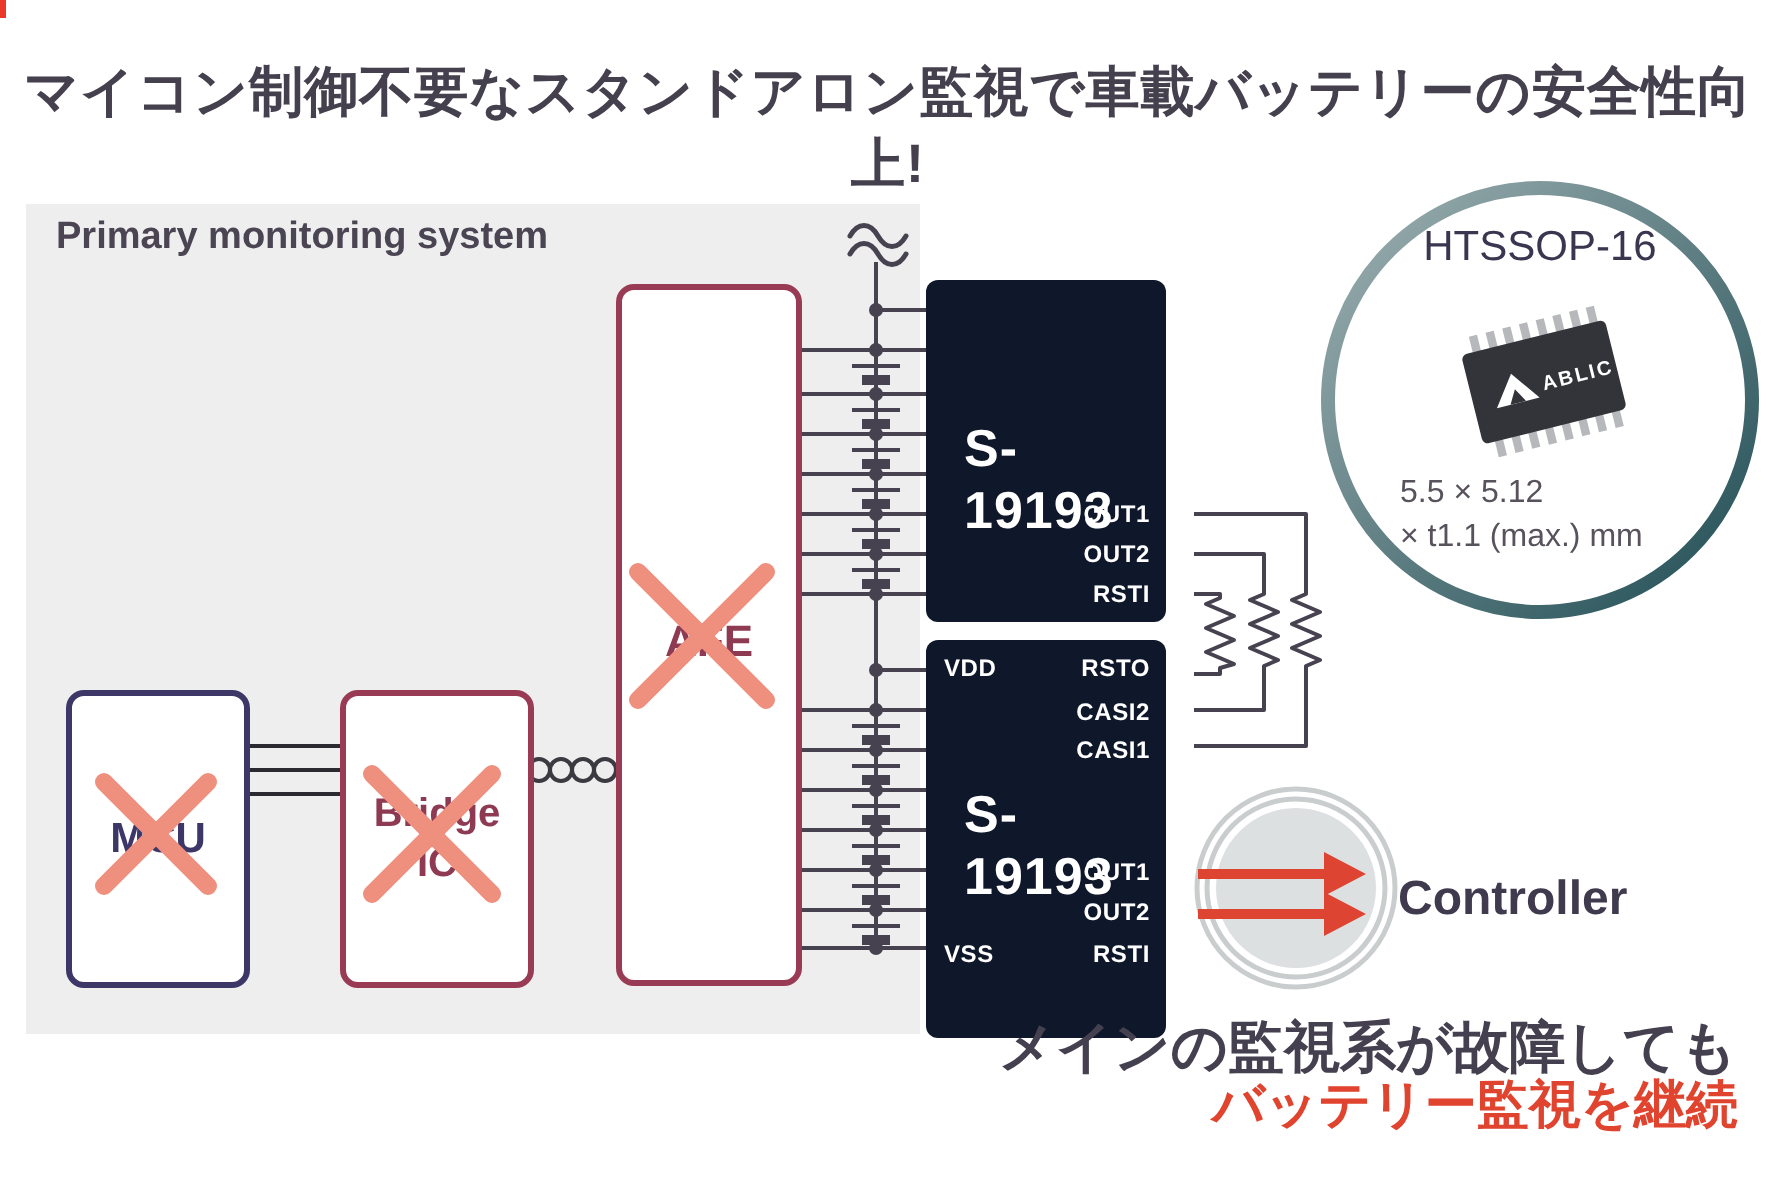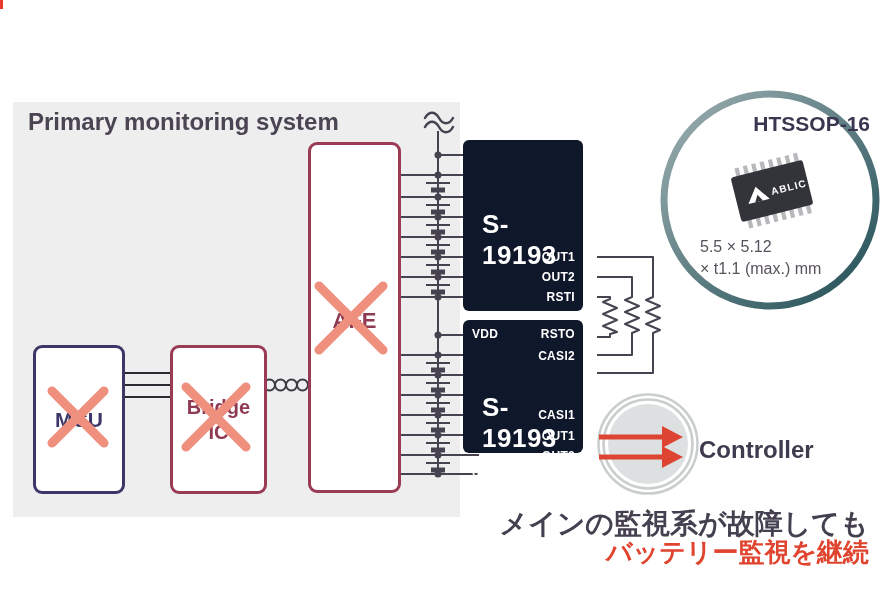--- a/index.html
+++ b/index.html
@@ -2,51 +2,52 @@
 <html><head>
 <meta charset="utf-8">
 <style>
   html,body{margin:0;padding:0;background:#fff;}
   body{font-family:"Liberation Sans","DejaVu Sans",sans-serif;}
   .canvas{position:relative;width:888px;height:590px;background:#fff;overflow:hidden;}
   .title{position:absolute;left:0;top:28px;width:888px;text-align:center;
          font-size:27px;font-weight:bold;color:#45404d;letter-spacing:0.5px;}
   .corner{position:absolute;left:0;top:0;width:3px;height:9px;background:#e8392b;}
   .panel{position:absolute;left:13px;top:102px;width:447px;height:415px;background:#eeeeee;}
-  .panel-label{position:absolute;left:28px;top:108px;font-size:24px;font-weight:bold;color:#4a4453;}
+  .panel-label{position:absolute;left:28px;top:108px;font-size:19px;font-weight:bold;color:#4a4453;}
   .blockbox{position:absolute;background:#fff;border-radius:9px;display:flex;
             align-items:center;justify-content:center;flex-direction:column;z-index:2;}
   .box-mcu{left:33px;top:345px;width:86px;height:143px;border:3px solid #3d3768;}
   .box-bridge{left:170px;top:345px;width:91px;height:143px;border:3px solid #9a3b55;}
   .box-afe{left:308px;top:142px;width:87px;height:345px;border:3px solid #9a3b55;justify-content:flex-start;}
   .lbl-mcu{font-size:21px;font-weight:bold;color:#3d3768;}
   .lbl-bridge{font-size:20px;font-weight:bold;color:#8d3a52;line-height:1.25;text-align:center;}
   .lbl-afe{position:absolute;top:163px;width:100%;text-align:center;font-size:22px;font-weight:bold;color:#8d3a52;}
   .chip{position:absolute;left:463px;width:120px;background:#0f172a;border-radius:6px;z-index:2;}
   .chip-top{top:140px;height:171px;}
-  .chip-bottom{top:320px;height:133px;}
+  .chip-bottom{top:320px;height:199px;}
   .chip-name{position:absolute;left:19px;color:#fff;font-size:26px;font-weight:bold;letter-spacing:0.5px;}
   .pin{position:absolute;color:#fff;font-size:12px;font-weight:bold;letter-spacing:0.3px;}
   .wires{position:absolute;left:0;top:0;z-index:1;}
   .xmark{position:absolute;z-index:3;}
-  .htssop-title{position:absolute;left:670px;top:112px;width:200px;text-align:right;
-                font-size:21px;font-weight:bold;color:#3b3650;z-index:2;}
+  .htssop-title{position:absolute;left:670px;top:112px;width:200px;text-align:center;
+                font-size:21px;font-weight:normal;color:#3b3650;z-index:2;}
   .dims{position:absolute;left:700px;top:236px;font-size:16px;color:#58525c;line-height:1.35;z-index:2;}
   .controller{position:absolute;left:699px;top:436px;font-size:24px;font-weight:bold;color:#3f3a4d;z-index:2;}
   .footer{position:absolute;left:499px;width:370px;text-align:center;z-index:2;}
   .footer1{top:505px;font-size:28px;font-weight:bold;color:#45404f;}
   .footer2{top:535px;font-size:26px;font-weight:bold;color:#e0432e;text-align:right;}
 </style>
 </head>
 <body>
 
 <div class="canvas">
 
   <div class="corner"></div>
 
+  <div class="title">マイコン制御不要なスタンドアロン監視で車載バッテリーの安全性向上!</div>
 
   <div class="panel"></div>
   <div class="panel-label">Primary monitoring system</div>
 
   <svg class="wires" width="888" height="590" viewBox="0 0 888 590">
     <defs>
       <linearGradient id="ringGrad" x1="0%" y1="0%" x2="100%" y2="100%">
         <stop offset="0%" stop-color="#9fb1b3"></stop>
         <stop offset="100%" stop-color="#1f4d54"></stop>
       </linearGradient>
@@ -218,21 +219,21 @@
     <span class="chip-name" style="top:69px;">S-19193</span>
     <span class="pin" style="right:8px;top:110px;">OUT1</span>
     <span class="pin" style="right:8px;top:130px;">OUT2</span>
     <span class="pin" style="right:8px;top:150px;">RSTI</span>
   </div>
 
   <div class="chip chip-bottom">
     <span class="pin" style="left:9px;top:7px;">VDD</span>
     <span class="pin" style="right:8px;top:7px;margin-left:20px;">RSTO</span>
     <span class="pin" style="right:8px;top:29px;">CASI2</span>
-    <span class="pin" style="right:8px;top:48px;margin-top:40px;">CASI1</span>
+    <span class="pin" style="right:8px;top:48px;">CASI1</span>
     <span class="chip-name" style="top:72px;">S-19193</span>
     <span class="pin" style="right:8px;top:109px;">OUT1</span>
     <span class="pin" style="right:8px;top:129px;">OUT2</span>
     <span class="pin" style="left:9px;top:150px;">VSS</span>
     <span class="pin" style="right:8px;top:150px;">RSTI</span>
   </div>
 
   <div class="htssop-title">HTSSOP-16</div>
   <div class="dims">
     <div>5.5 × 5.12</div>

